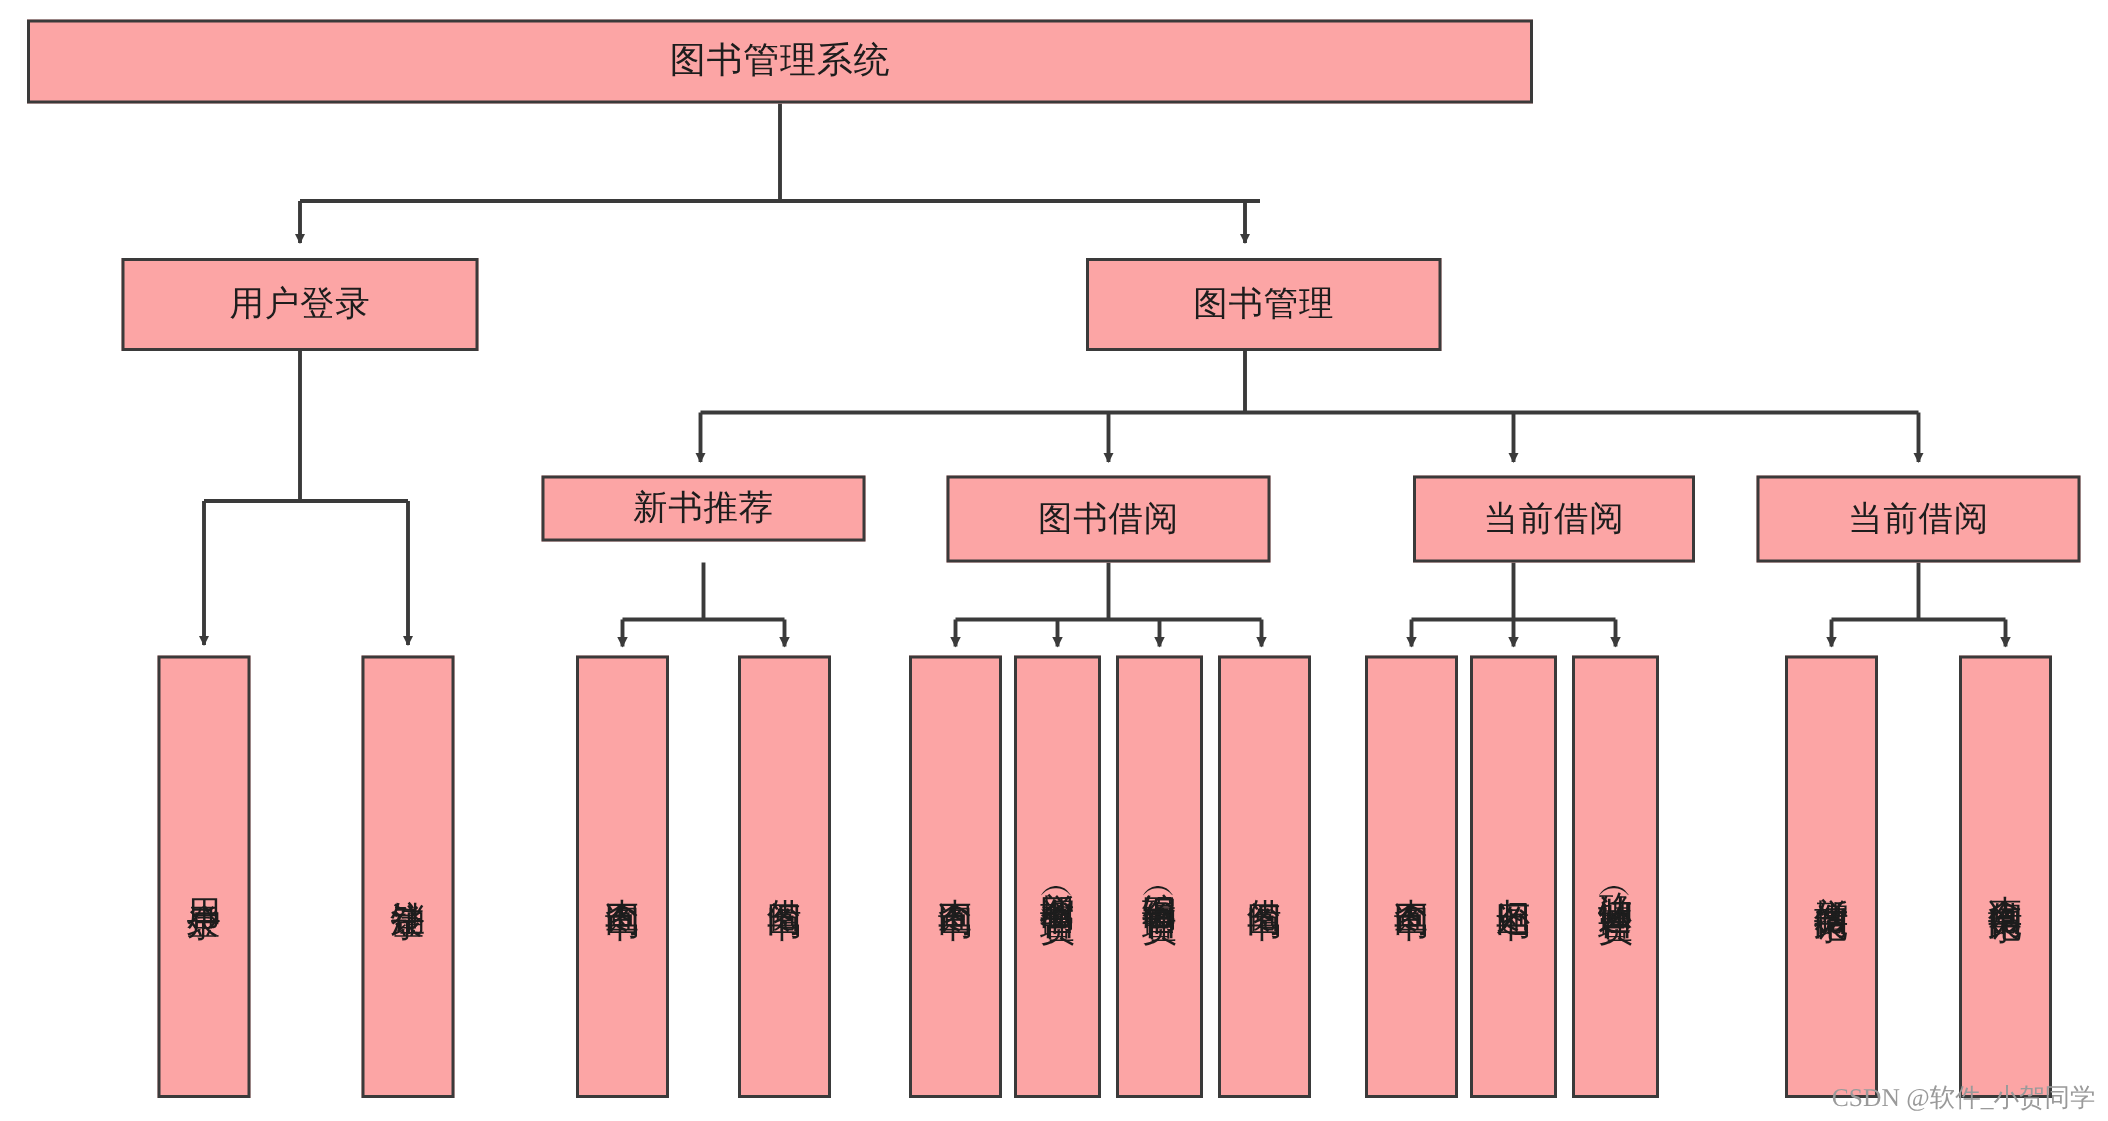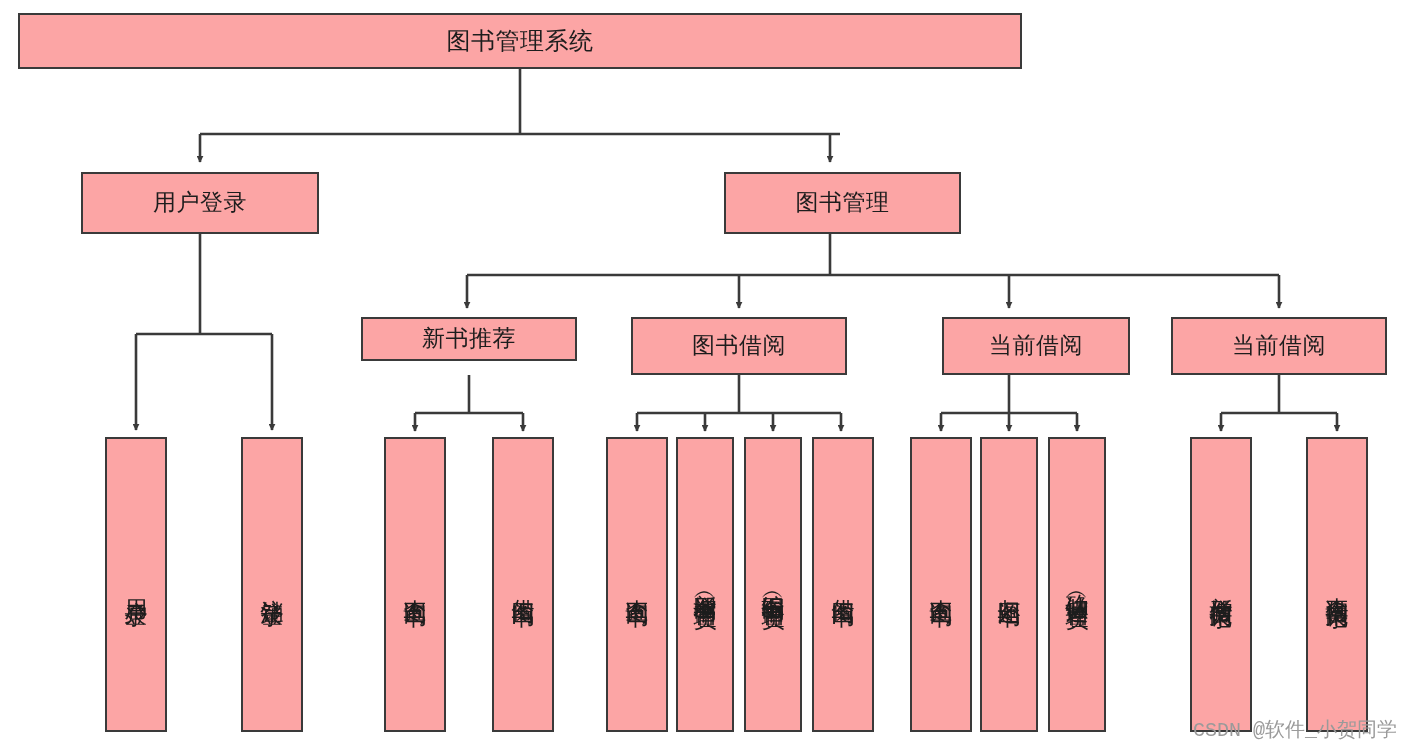--- a/index.html
+++ b/index.html
@@ -63,25 +63,25 @@
     line-height: 1.25;
     letter-spacing: 2px;
     white-space: normal;
     max-height: 100%;
     text-align: center;
   }
   #watermark {
     position: absolute;
     right: 8px;
     bottom: 4px;
-    font-size: 20px;
+    font-size: 17px;
     color: #9a9a9a;
     z-index: 5;
     white-space: nowrap;
-    font-family: Liberation Mono, monospace;
+    font-family: Liberation Serif, serif;
   }
 </style>
 </head>
 <body>
 
 <div id="canvas">
 
   <svg id="edges" viewBox="0 0 1405 747">
     <defs>
       <marker id="arrow" viewBox="0 0 10 10" refX="9" refY="5" markerWidth="7" markerHeight="7" orient="auto-start-reverse" markerUnits="userSpaceOnUse">

